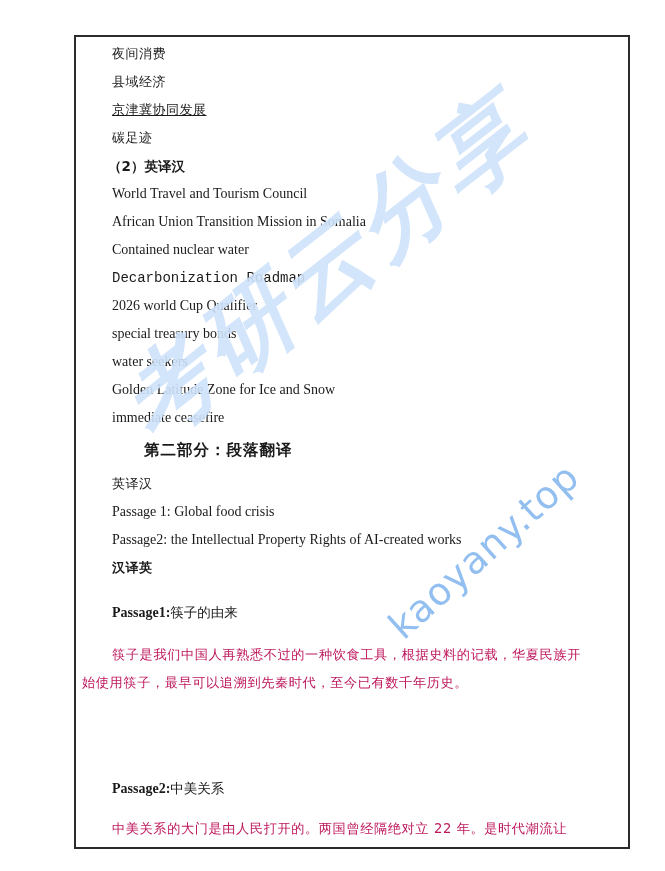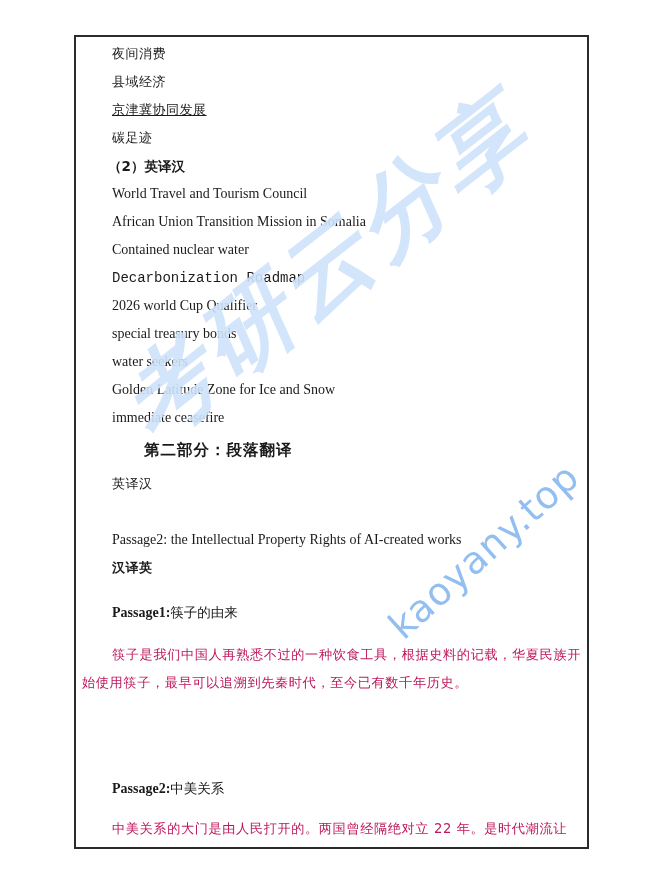--- a/index.html
+++ b/index.html
@@ -17,20 +17,21 @@
     }
     .page-frame {
       position: absolute;
       left: 74px;
       top: 35px;
       width: 511px;
       height: 810px;
       border: 2px solid #2b2b2b;
       box-sizing: content-box;
       overflow: hidden;
+      padding-left: 41px;
     }
     .line {
       position: absolute;
       left: 36px;
       font-size: 13.5px;
       line-height: 18px;
       white-space: nowrap;
     }
     .en {
       font-family: "Liberation Serif", "DejaVu Serif", serif;
@@ -129,20 +130,21 @@
   <div class="line en" style="top:232px;font-family:Liberation Mono, monospace;">Decarbonization Roadmap</div>
   <div class="line en" style="top:260px;">2026 world Cup Qualifier</div>
   <div class="line en" style="top:288px;">special treasury bonds</div>
   <div class="line en" style="top:316px;">water seekers</div>
   <div class="line en" style="top:344px;">Golden Latitude Zone for Ice and Snow</div>
   <div class="line en" style="top:372px;">immediate ceasefire</div>
 
   <div class="line section-heading" style="top:404px;">第二部分：段落翻译</div>
 
   <div class="line cn" style="top:438px;">英译汉</div>
+  <div class="line en" style="top:466px;">Passage 1: Global food crisis</div>
   <div class="line en" style="top:494px;">Passage2: the Intellectual Property Rights of AI-created works</div>
 
   <div class="line cn" style="top:522px; font-weight:bold;">汉译英</div>
 
   <div class="line passage-heading" style="top:566px;">
     <span class="ph-en">Passage1:</span><span class="ph-cn">筷子的由来</span>
   </div>
 
   <div class="para" style="top:604px;">筷子是我们中国人再熟悉不过的一种饮食工具，根据史料的记载，华夏民族开始使用筷子，最早可以追溯到先秦时代，至今已有数千年历史。</div>
 

